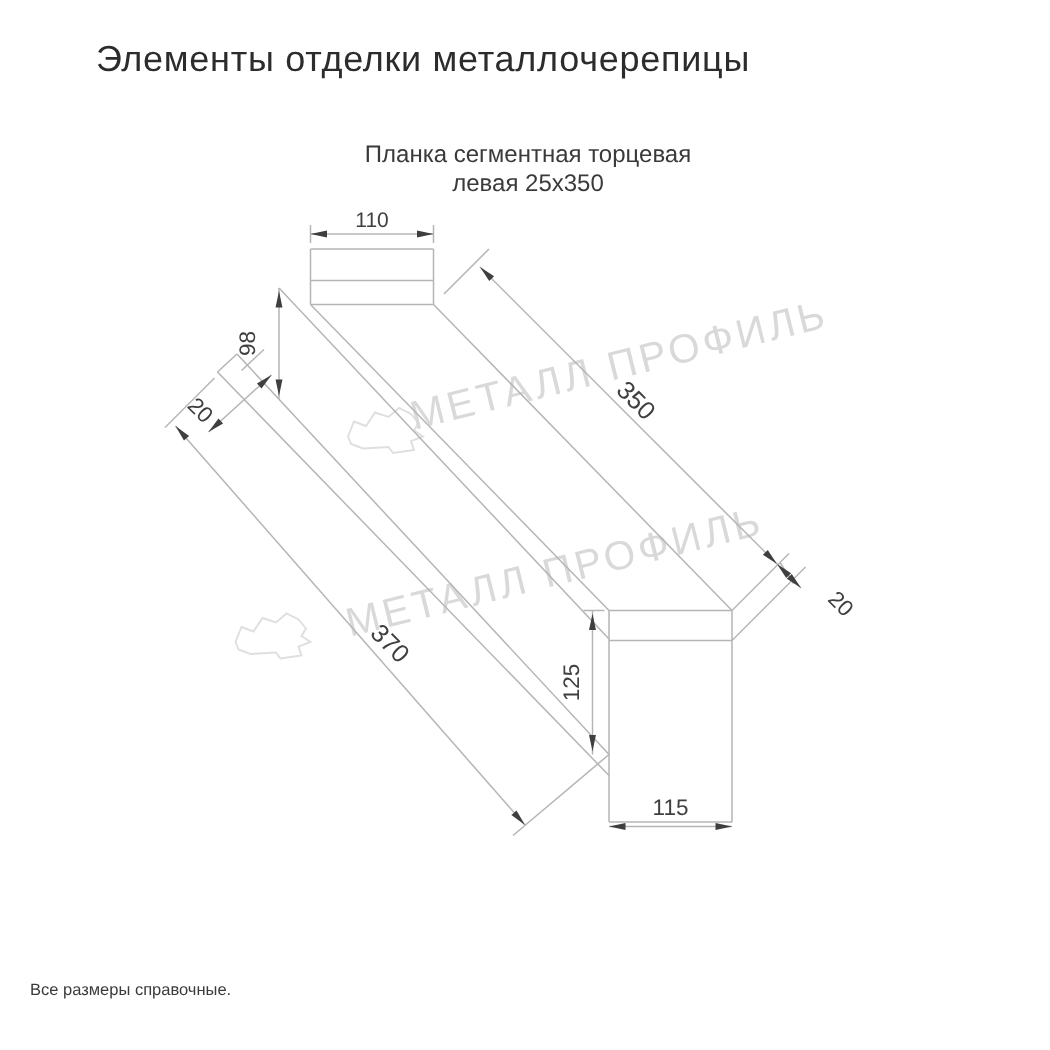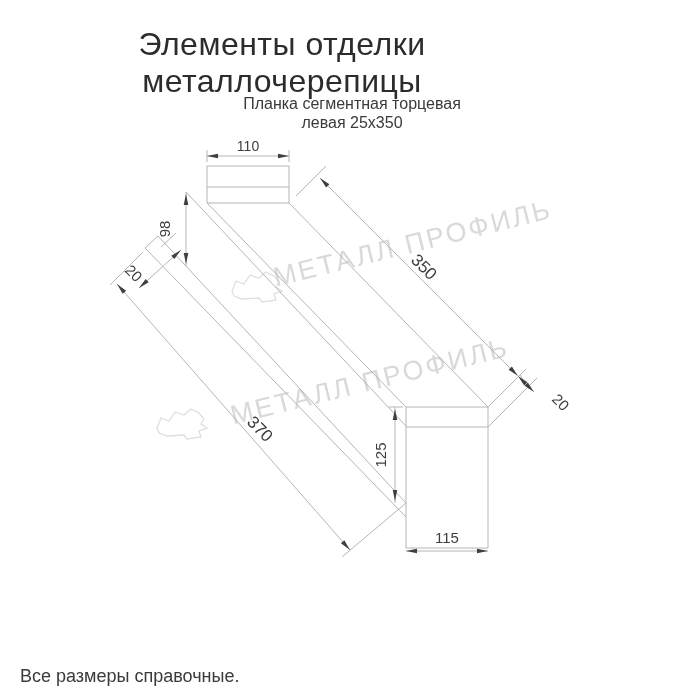--- a/index.html
+++ b/index.html
@@ -2,29 +2,29 @@
 <html><head>
 <meta charset="utf-8">
 <style>
   html,body{margin:0;padding:0;background:#ffffff;}
   .page{
     position:relative;width:700px;height:700px;background:#ffffff;overflow:hidden;
     font-family:"Liberation Sans","DejaVu Sans",sans-serif;
   }
   .title{
     position:absolute;top:26px;left:0;width:564px;text-align:center;
-    font-size:32px;color:#2c2c2c;letter-spacing:0.5px;
+    font-size:24px;color:#2c2c2c;letter-spacing:0.5px;
   }
   .subtitle{
     position:absolute;top:94px;left:0;width:704px;text-align:center;
     font-size:16px;line-height:19px;color:#3a3a3a;
   }
   .footer{
-    position:absolute;left:20px;bottom:14px;
-    font-size:18px;line-height:19px;color:#3a3a3a;
+    position:absolute;left:20px;bottom:30px;
+    font-size:11px;line-height:19px;color:#3a3a3a;
   }
   svg.drawing{position:absolute;left:0;top:0;}
   .dim-label{
     font-family:"Liberation Sans","DejaVu Sans",sans-serif;
     font-size:15px;fill:#3f3f3f;
   }
   .dim-label.big{font-size:17px;}
   .dim-label.small{font-size:14px;}
   .wm-text{
     font-family:"Liberation Sans","DejaVu Sans",sans-serif;

